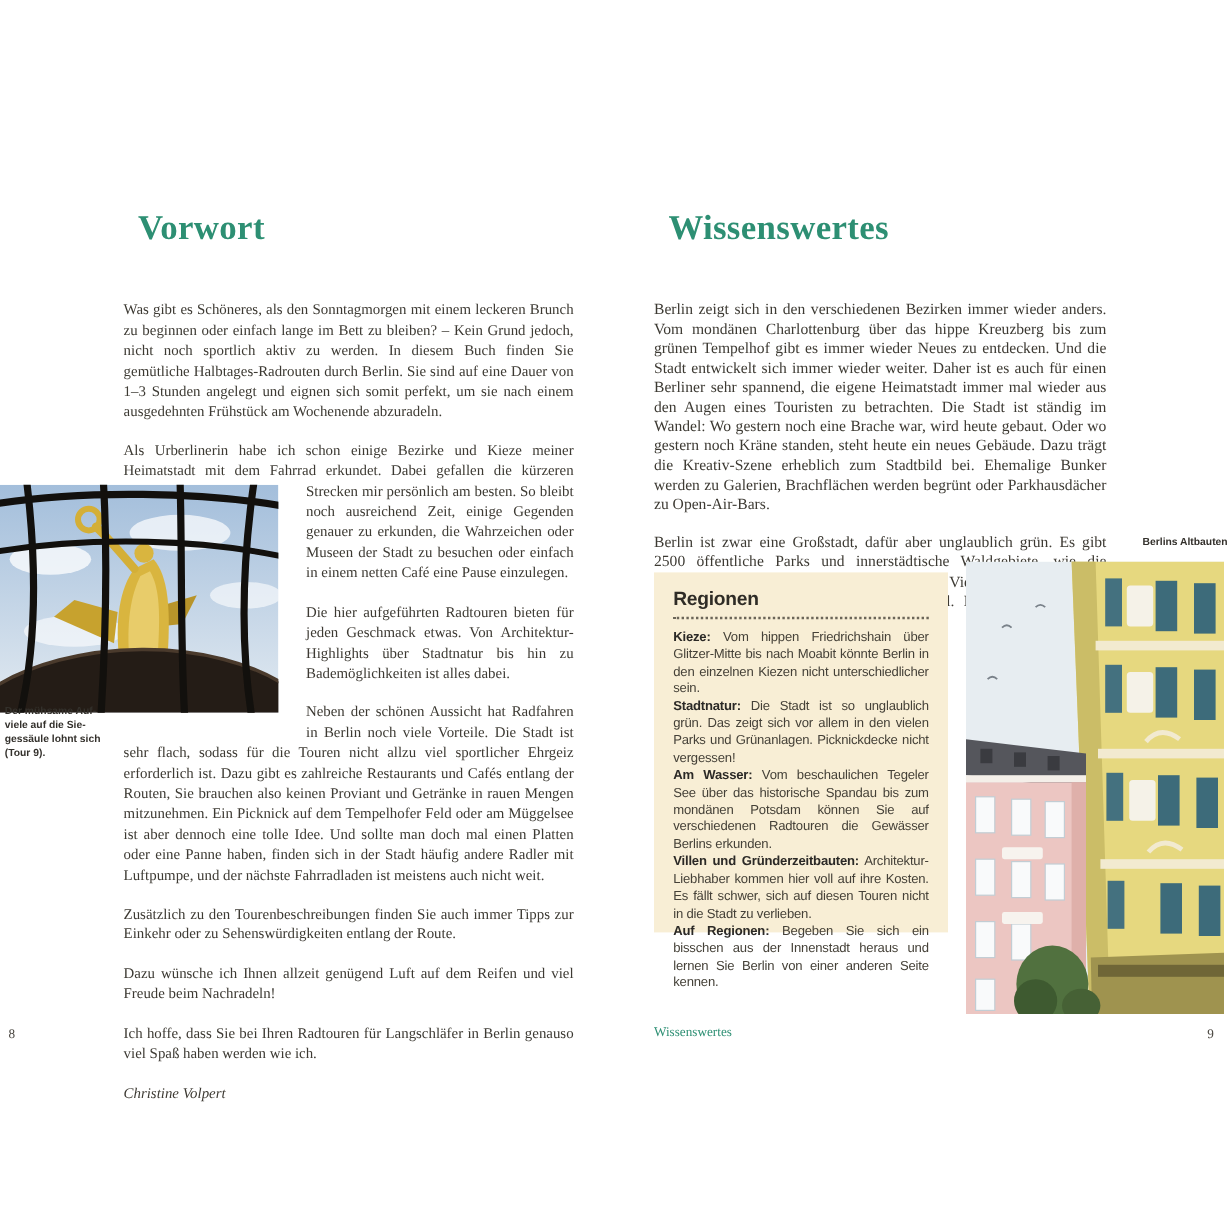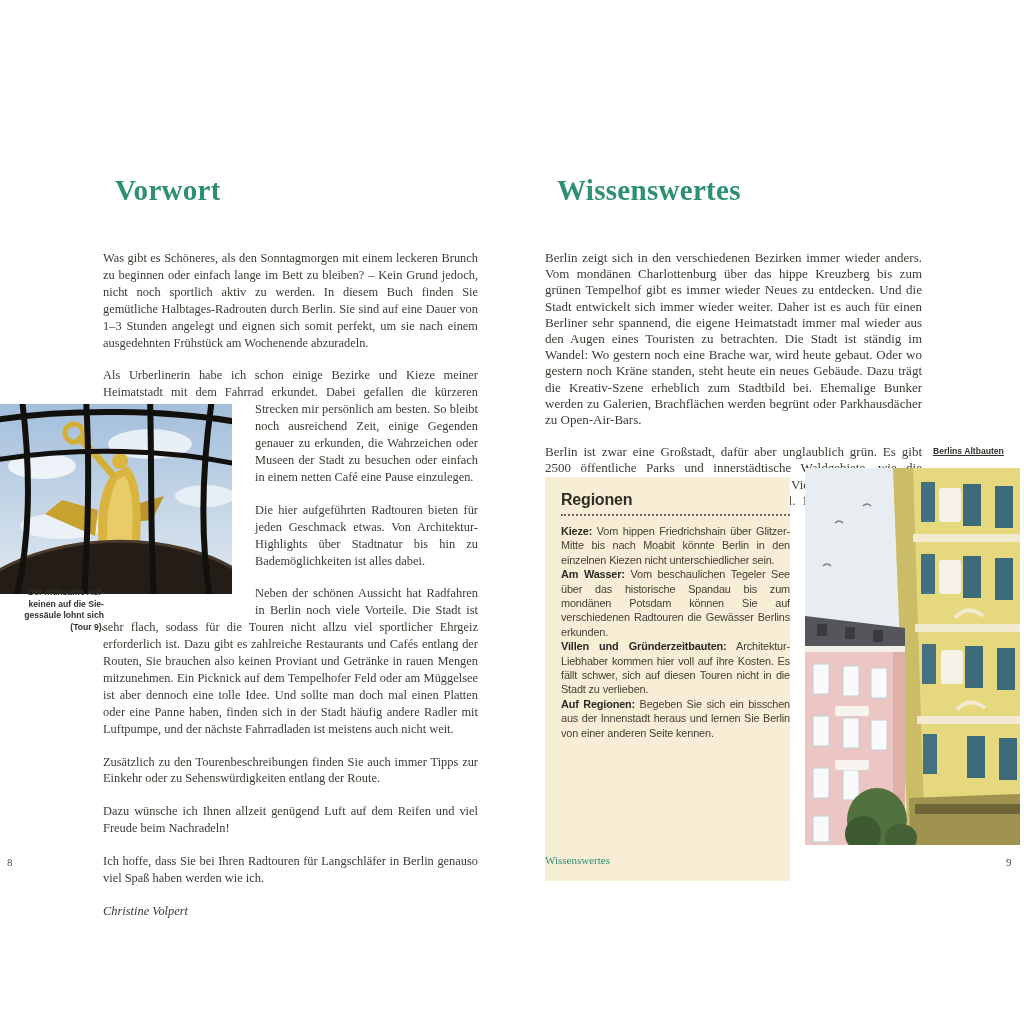--- a/index.html
+++ b/index.html
@@ -33,28 +33,28 @@
   .col p{margin:0 0 16px 0;}
   .photo-float{
     float:left;width:232px;height:190px;
     margin:3px 23px 16px -103px;display:block;
   }
   .photo-float svg{display:block;width:232px;height:190px;}
   .caption{
     position:absolute;font-family:"Liberation Sans",sans-serif;
     font-weight:bold;font-size:8.6px;line-height:11.6px;color:var(--caption_text);
   }
-  .caption-left{left:4px;top:587px;width:100px;text-align:right;}
-  .caption-right{left:933px;top:446px;width:90px;text-align:left;text-decoration:underline;}
+  .caption-left{left:4px;top:587px;width:100px;text-align:left;}
+  .caption-right{left:933px;top:446px;width:90px;text-align:right;}
   .caption span{display:block;}
   .altbau-photo{position:absolute;left:805px;top:468px;width:215px;height:377px;}
   .altbau-photo svg{display:block;width:215px;height:377px;}
   .info-box{
-    position:absolute;left:545px;top:477px;width:245px;height:404px;
-    background:var(--box_bg);box-sizing:border-box;padding:13px 0 12px 16px;
+    position:absolute;left:545px;top:477px;width:245px;height:300px;
+    background:var(--box_bg);box-sizing:border-box;padding:13px 16px 12px 16px;
     font-family:"Liberation Sans",sans-serif;color:var(--box_text);
   }
   .info-box h2{
     margin:0 0 4px 0;font-size:16px;line-height:19px;color:#2f2c26;
     font-family:"Liberation Sans",sans-serif;letter-spacing:-.2px;
   }
   .info-box .dotted{border-bottom:2px dotted #6b6558;height:1px;margin:0 0 8px 0;}
   .info-box p{
     margin:0;font-size:10.9px;line-height:14.4px;text-align:justify;
     letter-spacing:-.15px;hyphens:auto;-webkit-hyphens:auto;
@@ -119,21 +119,21 @@
     <p>Die hier aufgeführten Radtouren bieten für jeden Geschmack etwas. Von Architektur-Highlights über Stadtnatur bis hin zu Bademöglichkeiten ist alles dabei.</p>
     <p>Neben der schönen Aussicht hat Radfahren in Berlin noch viele Vorteile. Die Stadt ist sehr flach, sodass für die Touren nicht allzu viel sportlicher Ehrgeiz erforderlich ist. Dazu gibt es zahlreiche Restaurants und Cafés entlang der Routen, Sie brauchen also keinen Proviant und Getränke in rauen Mengen mitzunehmen. Ein Picknick auf dem Tempelhofer Feld oder am Müggelsee ist aber dennoch eine tolle Idee. Und sollte man doch mal einen Platten oder eine Panne haben, finden sich in der Stadt häufig andere Radler mit Luftpumpe, und der nächste Fahrradladen ist meistens auch nicht weit.</p>
     <p>Zusätzlich zu den Tourenbeschreibungen finden Sie auch immer Tipps zur Einkehr oder zu Sehenswürdigkeiten entlang der Route.</p>
     <p>Dazu wünsche ich Ihnen allzeit genügend Luft auf dem Reifen und viel Freude beim Nachradeln!</p>
     <p>Ich hoffe, dass Sie bei Ihren Radtouren für Langschläfer in Berlin genauso viel Spaß haben werden wie ich.</p>
     <p class="signature">Christine Volpert</p>
   </div>
 
   <div class="caption caption-left">
     <span>Der mühsame Auf-</span>
-    <span>keinen auf die Sie-</span>
+    <span>viele auf die Sie-</span>
     <span>gessäule lohnt sich</span>
     <span>(Tour 9).</span>
   </div>
 
   <div class="pagenum pagenum-left">8</div>
 
   <h1 class="page-title title-right">Wissenswertes</h1>
 
   <div class="col col-right">
     <p>Berlin zeigt sich in den verschiedenen Bezirken immer wieder anders. Vom mondänen Charlottenburg über das hippe Kreuzberg bis zum grünen Tempelhof gibt es immer wieder Neues zu entdecken. Und die Stadt entwickelt sich immer wieder weiter. Daher ist es auch für einen Berliner sehr spannend, die eigene Heimatstadt immer mal wieder aus den Augen eines Touristen zu betrachten. Die Stadt ist ständig im Wandel: Wo gestern noch eine Brache war, wird heute gebaut. Oder wo gestern noch Kräne standen, steht heute ein neues Gebäude. Dazu trägt die Kreativ-Szene erheblich zum Stadtbild bei. Ehemalige Bunker werden zu Galerien, Brachflächen werden begrünt oder Parkhausdächer zu Open-Air-Bars.</p>
@@ -204,20 +204,21 @@
       <ellipse cx="72" cy="352" rx="30" ry="32" fill="#51713f"></ellipse>
       <ellipse cx="58" cy="366" rx="18" ry="18" fill="#3e5a30"></ellipse>
       <ellipse cx="96" cy="370" rx="16" ry="14" fill="#466135"></ellipse>
     </svg>
   </div>
 
   <div class="info-box">
     <h2>Regionen</h2>
     <div class="dotted"></div>
     <p><b>Kieze:</b> <span>Vom hippen Friedrichshain über Glitzer-Mitte bis nach Moabit könnte Berlin in den einzelnen Kiezen nicht unterschiedlicher sein.</span></p>
+    <p><b>Stadtnatur:</b> <span>Die Stadt ist so unglaublich grün. Das zeigt sich vor allem in den vielen Parks und Grünanlagen. Picknickdecke nicht vergessen!</span></p>
     <p><b>Am Wasser:</b> <span>Vom beschaulichen Tegeler See über das historische Spandau bis zum mondänen Potsdam können Sie auf verschiedenen Radtouren die Gewässer Berlins erkunden.</span></p>
     <p><b>Villen und Gründerzeitbauten:</b> <span>Architektur-Liebhaber kommen hier voll auf ihre Kosten. Es fällt schwer, sich auf diesen Touren nicht in die Stadt zu verlieben.</span></p>
     <p><b>Auf Regionen:</b> <span>Begeben Sie sich ein bisschen aus der Innenstadt heraus und lernen Sie Berlin von einer anderen Seite kennen.</span></p>
   </div>
 
   <div class="footer-label">Wissenswertes</div>
   <div class="pagenum pagenum-right">9</div>
 
 </div>
 

